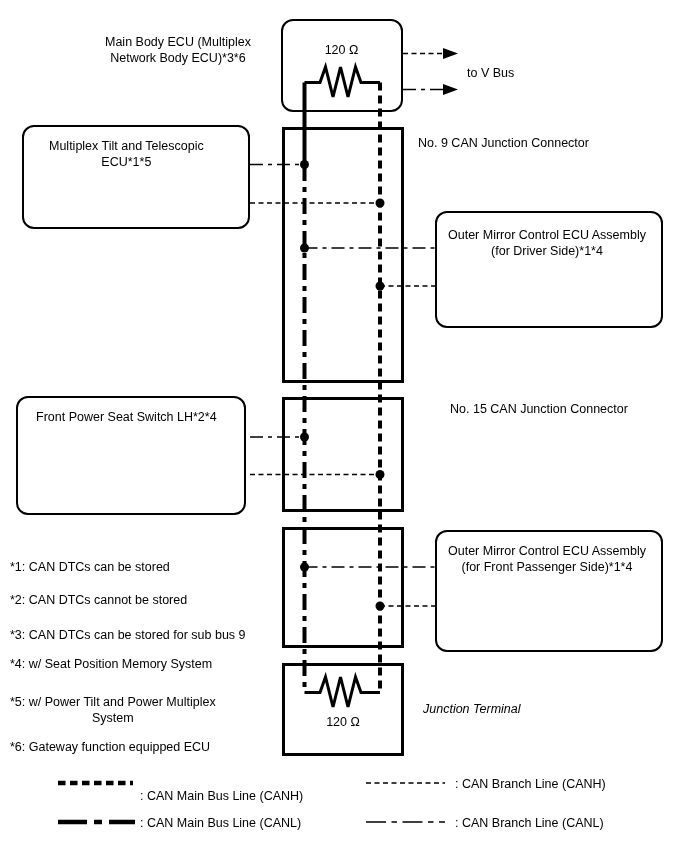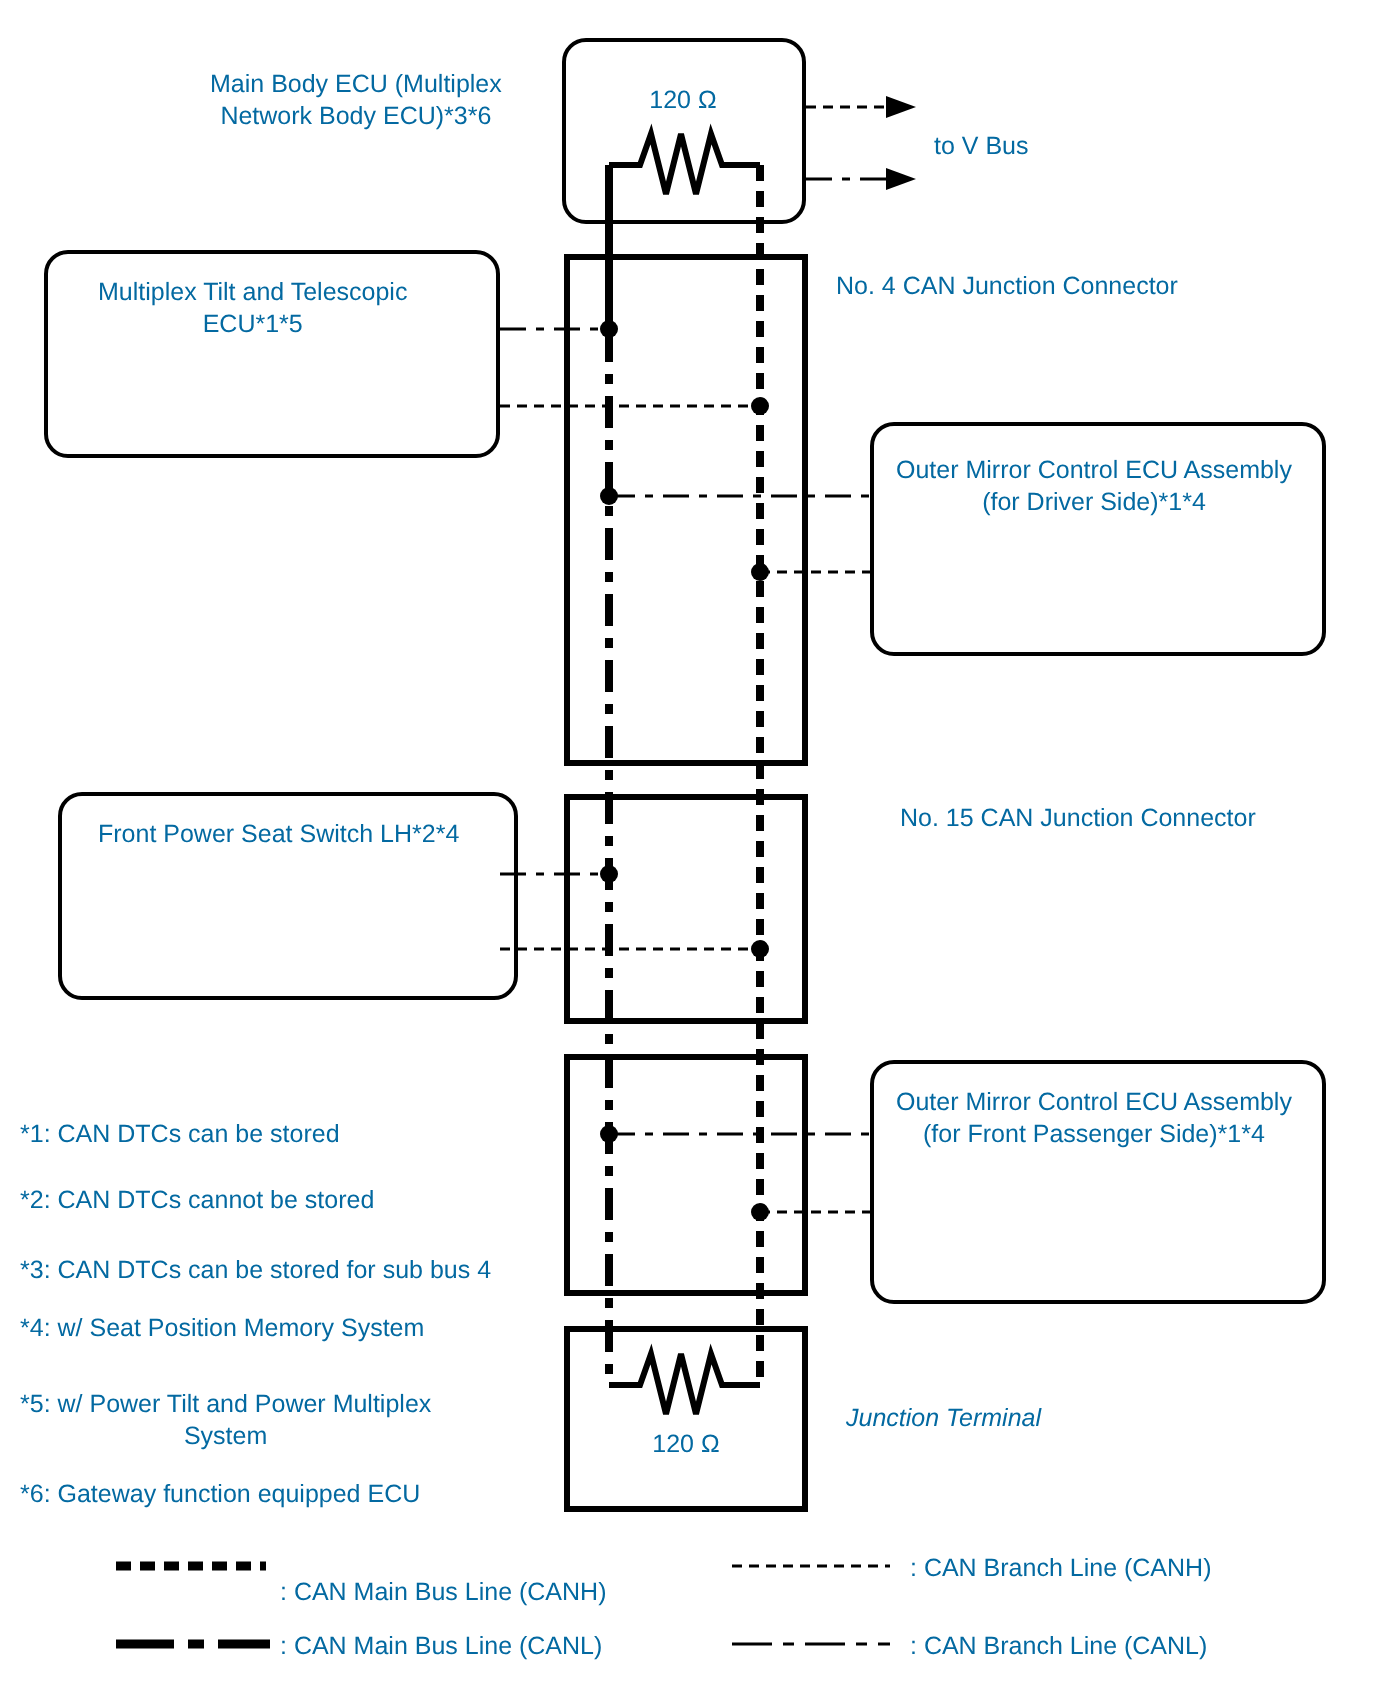--- a/index.html
+++ b/index.html
@@ -2,21 +2,21 @@
 <html><head>
 <meta charset="utf-8">
 <style>
   html, body { margin: 0; padding: 0; background: #ffffff; }
   #canvas {
     position: relative;
     width: 688px;
     height: 852px;
     background: #ffffff;
     font-family: "Liberation Sans", sans-serif;
-    color: #0369a1;
+    color: #000000;
     overflow: hidden;
   }
   #wires {
     position: absolute;
     left: 0; top: 0;
     width: 688px; height: 852px;
   }
   .ln   { stroke: #000; fill: none; }
   .main { stroke-width: 4; }
   .mainH { stroke-dasharray: 8 5; }
@@ -147,44 +147,44 @@
   <div class="box rbox" style="left:22px; top:125px; width:228px; height:104px;">
     <div class="lbl" style="left:25px; top:11px;">Multiplex Tilt and Telescopic
 ECU*1*5</div>
   </div>
 
   <div class="box rbox" style="left:435px; top:211px; width:228px; height:117px;">
     <div class="lbl" style="left:11px; top:14px;">Outer Mirror Control ECU Assembly
 (for Driver Side)*1*4</div>
   </div>
 
-  <div class="box rbox" style="left:29px; top:396px; width:230px; height:104px;text-decoration:underline;">
+  <div class="box rbox" style="left:16px; top:396px; width:230px; height:119px;text-decoration:underline;">
     <div class="lbl" style="left:18px; top:11px;">Front Power Seat Switch LH*2*4</div>
   </div>
 
   <div class="box rbox" style="left:435px; top:530px; width:228px; height:122px;">
     <div class="lbl" style="left:11px; top:11px;">Outer Mirror Control ECU Assembly
 (for Front Passenger Side)*1*4</div>
   </div>
 
   <div class="lbl" style="left:105px; top:34px;">Main Body ECU (Multiplex
 Network Body ECU)*3*6</div>
 
   <div class="lbl" style="left:467px; top:65px;">to V Bus</div>
 
-  <div class="lbl" style="left:418px; top:135px;">No. 4 CAN Junction Connector</div>
+  <div class="lbl" style="left:418px; top:135px;">No. 9 CAN Junction Connector</div>
 
   <div class="lbl" style="left:418px; top:401px;margin-left:32px;">No. 15 CAN Junction Connector</div>
 
 
   <div class="lbl" style="left:423px; top:701px;font-style:italic;">Junction Terminal</div>
 
   <div class="lbl" style="left:10px; top:559px;">*1: CAN DTCs can be stored</div>
   <div class="lbl" style="left:10px; top:592px;">*2: CAN DTCs cannot be stored</div>
-  <div class="lbl" style="left:10px; top:627px;">*3: CAN DTCs can be stored for sub bus 4</div>
+  <div class="lbl" style="left:10px; top:627px;">*3: CAN DTCs can be stored for sub bus 9</div>
   <div class="lbl" style="left:10px; top:656px;">*4: w/ Seat Position Memory System</div>
   <div class="lbl" style="left:10px; top:694px;">*5: w/ Power Tilt and Power Multiplex
 System</div>
   <div class="lbl" style="left:10px; top:739px;">*6: Gateway function equipped ECU</div>
 
   <div class="lbl" style="left:140px; top:776px;margin-top:12px;">: CAN Main Bus Line (CANH)</div>
   <div class="lbl" style="left:140px; top:815px;">: CAN Main Bus Line (CANL)</div>
   <div class="lbl" style="left:455px; top:776px;">: CAN Branch Line (CANH)</div>
   <div class="lbl" style="left:455px; top:815px;">: CAN Branch Line (CANL)</div>
 

